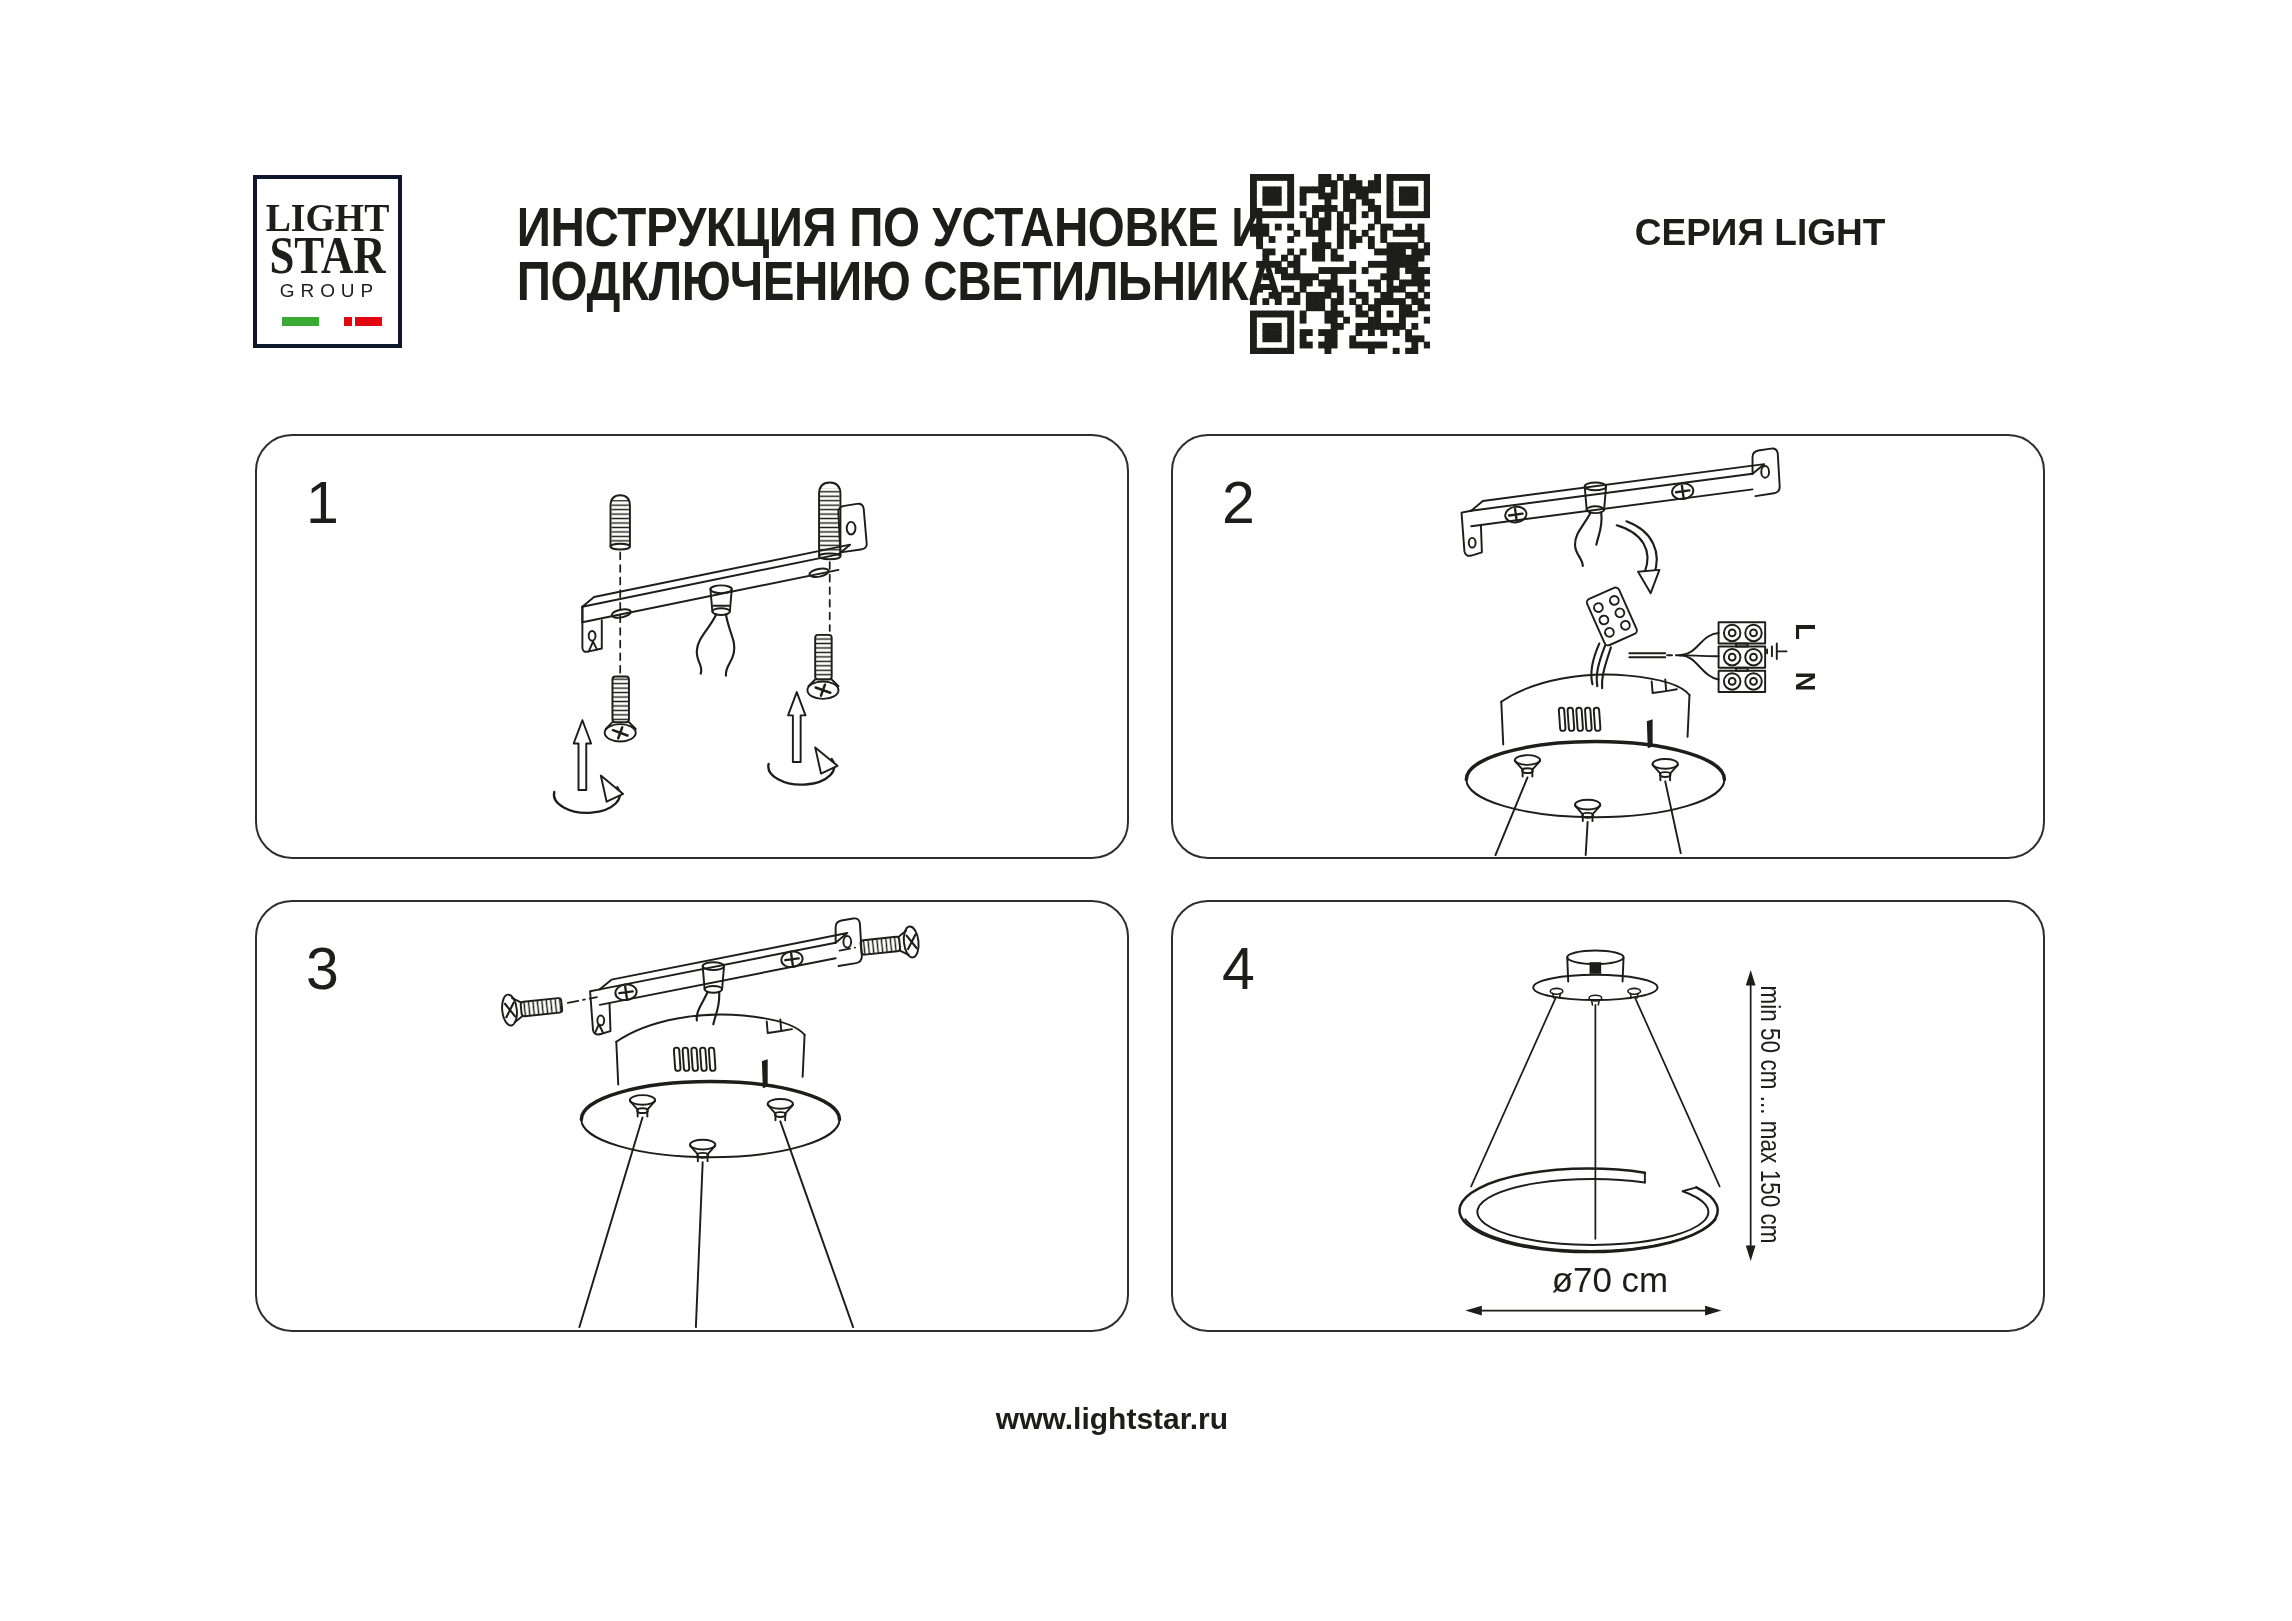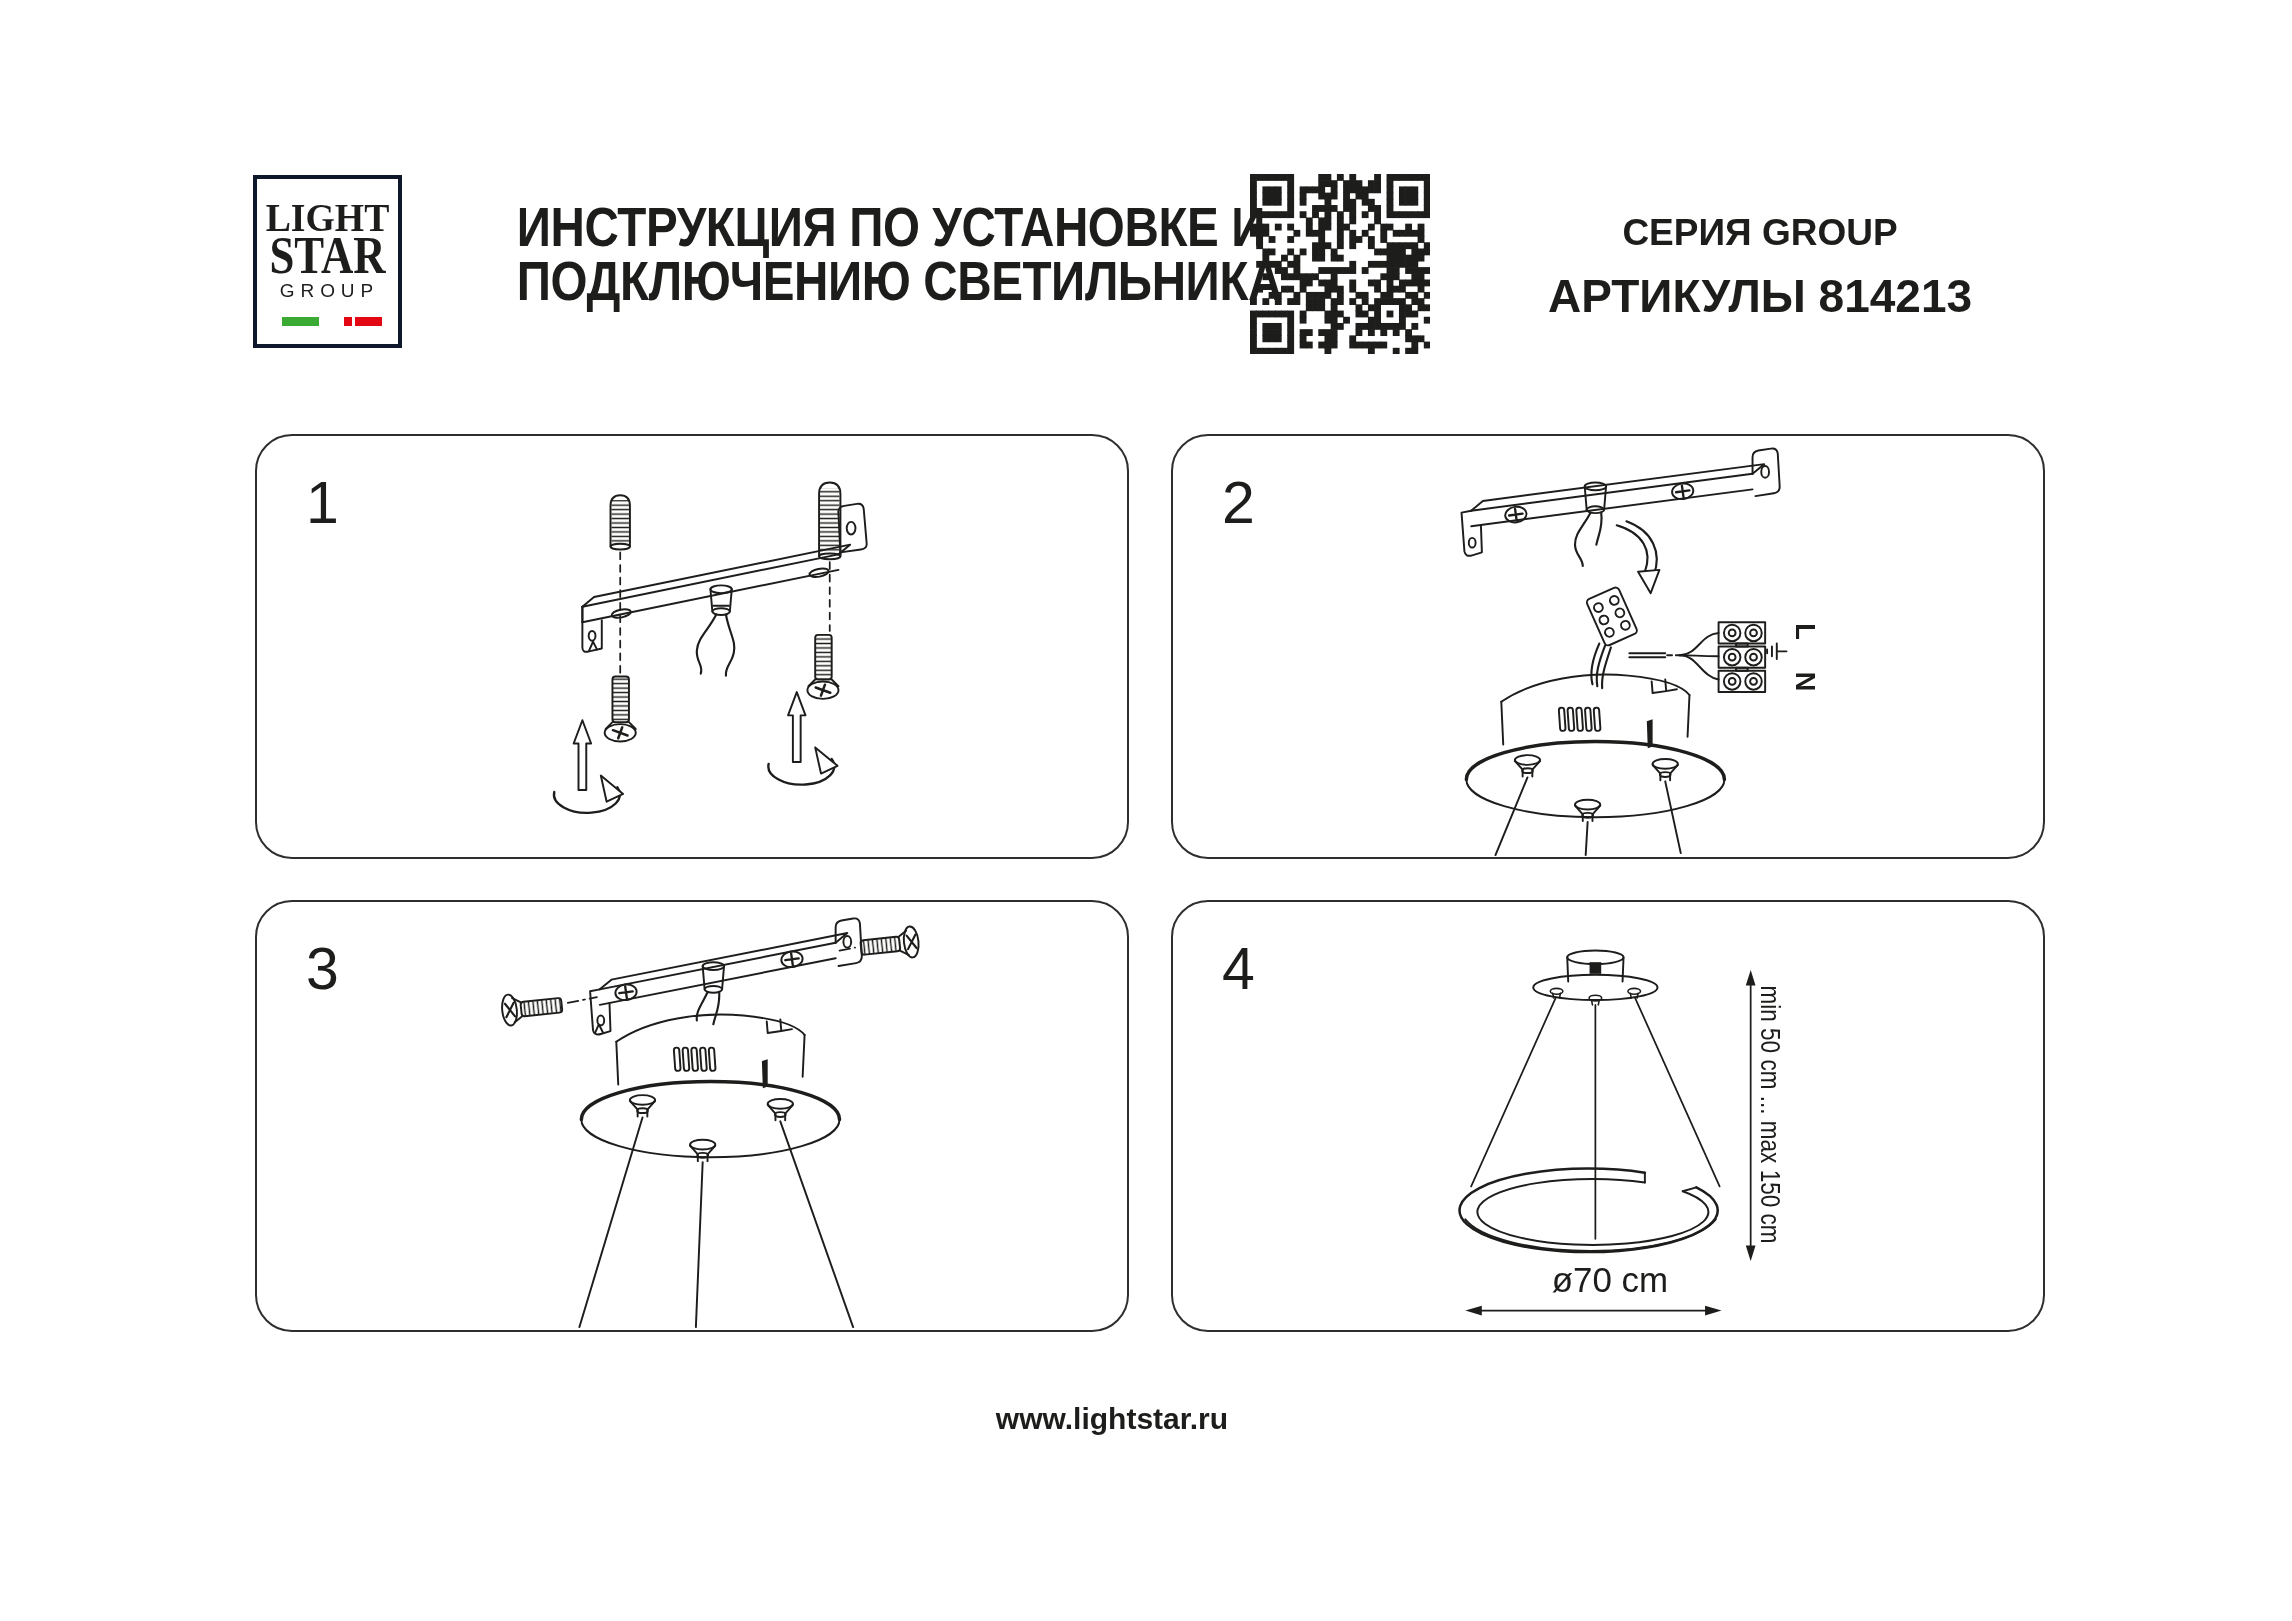--- a/index.html
+++ b/index.html
@@ -485,22 +485,21 @@
         <rect x="25.38" y="177.66" width="7" height="7" fill="#1d1d1b"></rect>
         <rect x="31.72" y="177.66" width="7" height="7" fill="#1d1d1b"></rect>
         <rect x="38.07" y="177.66" width="7" height="7" fill="#1d1d1b"></rect>
         <rect x="76.14" y="177.66" width="7" height="7" fill="#1d1d1b"></rect>
         <rect x="120.55" y="177.66" width="7" height="7" fill="#1d1d1b"></rect>
         <rect x="145.93" y="177.66" width="7" height="7" fill="#1d1d1b"></rect>
         <rect x="158.62" y="177.66" width="7" height="7" fill="#1d1d1b"></rect>
         <rect x="164.97" y="177.66" width="7" height="7" fill="#1d1d1b"></rect>
       </svg></div>
 
-  <div class="series">СЕРИЯ GROUP</div>
-  <div class="articles">АРТИКУЛЫ 814213</div>
+  <div class="series">СЕРИЯ LIGHT</div>
 
   <div id="panel1" class="panel">
     <div class="step-number">1</div>
     <svg class="diagram" viewBox="0 0 892 434">
       <g stroke="#1d1d1b" stroke-width="2" fill="none" stroke-linecap="round" stroke-linejoin="round">
 
         <path d="M333,176 L597,122"></path>
         <path d="M333,192 L597,138"></path>
         <path d="M333,176 L345,166 L609,112 L597,122"></path>
         <path d="M333,176 L333,192"></path>

